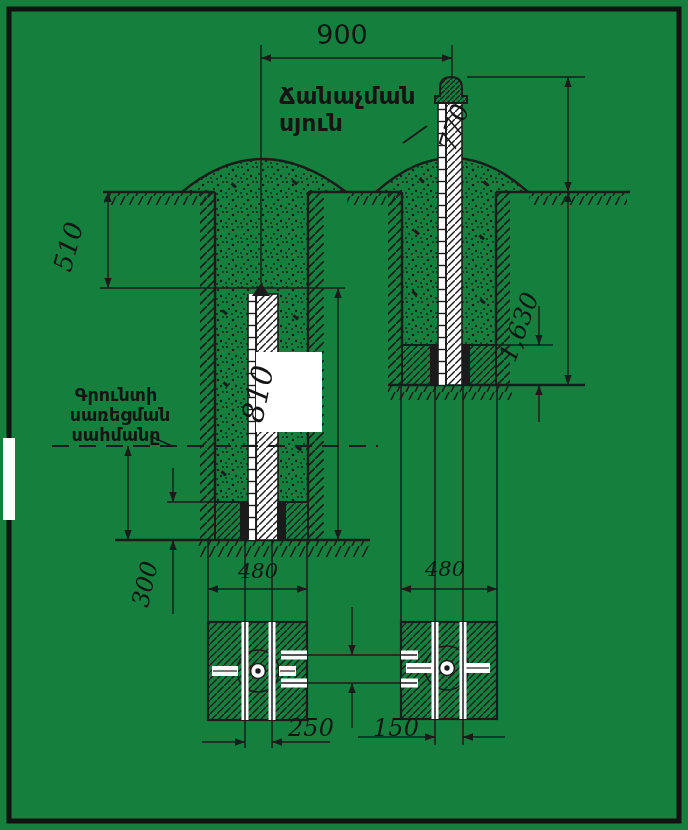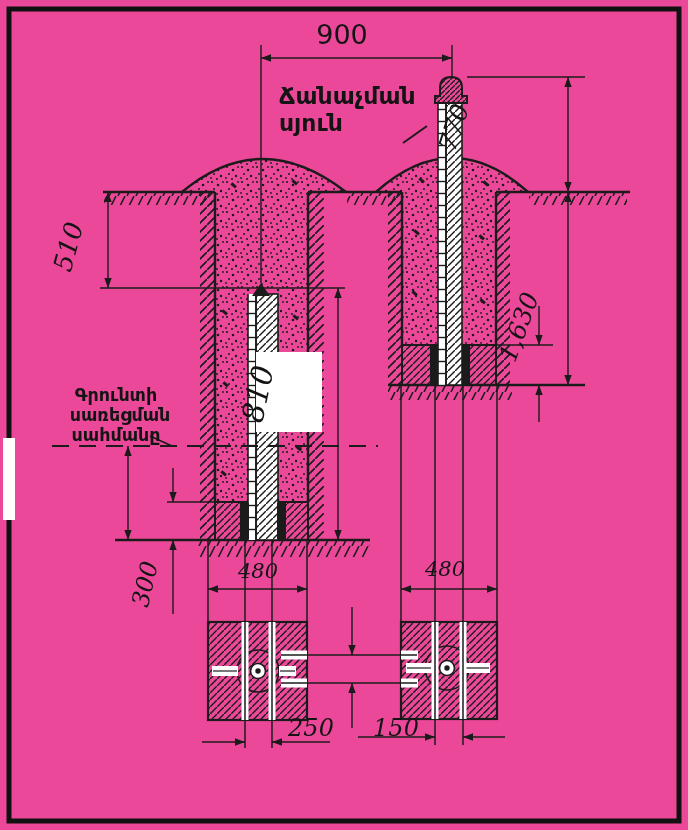--- a/index.html
+++ b/index.html
@@ -1,16 +1,16 @@
 <!DOCTYPE html>
 <html><head>
 <meta charset="utf-8">
 <style>
   html,body{margin:0;padding:0;background:#ffffff;}
-  .page{width:688px;height:830px;position:relative;background:#ec4899;overflow:hidden;}
+  .page{width:688px;height:830px;position:relative;background:#15803d;overflow:hidden;}
   svg{display:block;}
   .t-num{font-family:"DejaVu Serif",serif;font-style:italic;fill:#141414;}
   .t-sans{font-family:"DejaVu Sans",sans-serif;fill:#141414;}
   .t-arm{font-family:"DejaVu Sans",sans-serif;font-weight:bold;fill:#141414;}
   .ln{stroke:#1b1b1b;fill:none;}
 </style>
 </head>
 <body>
 
 <div class="page">

